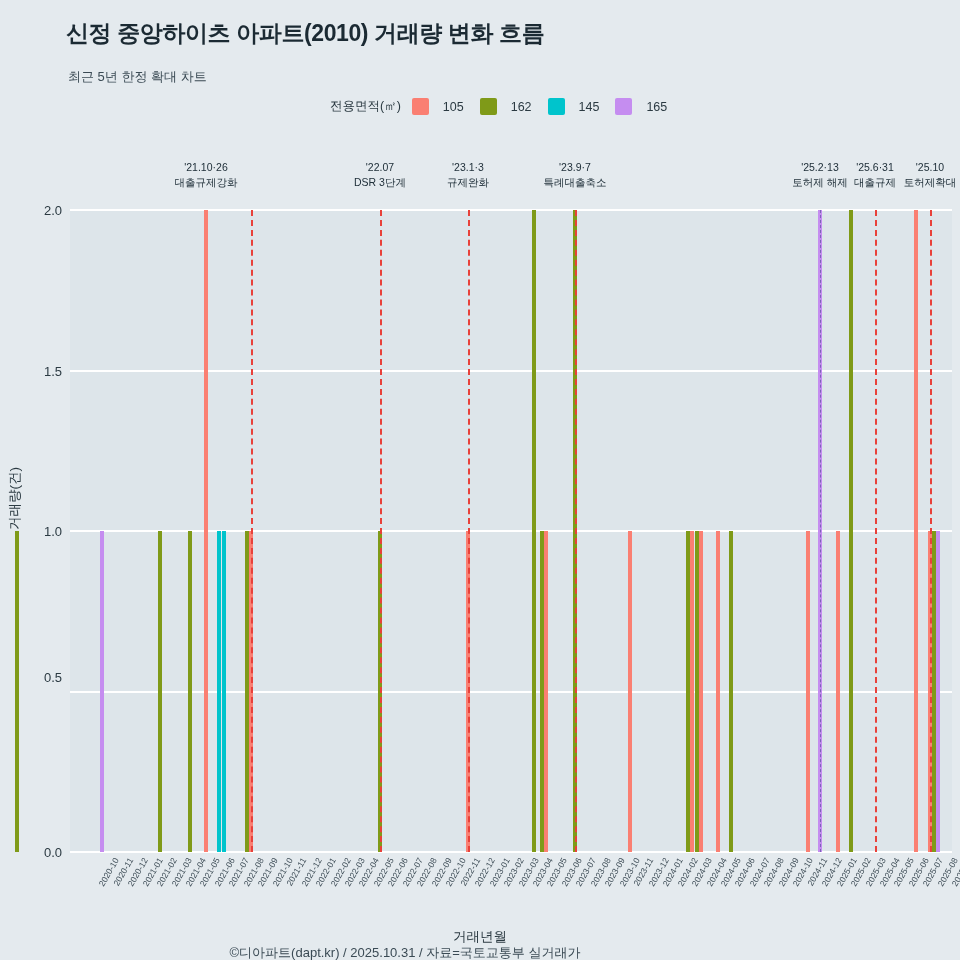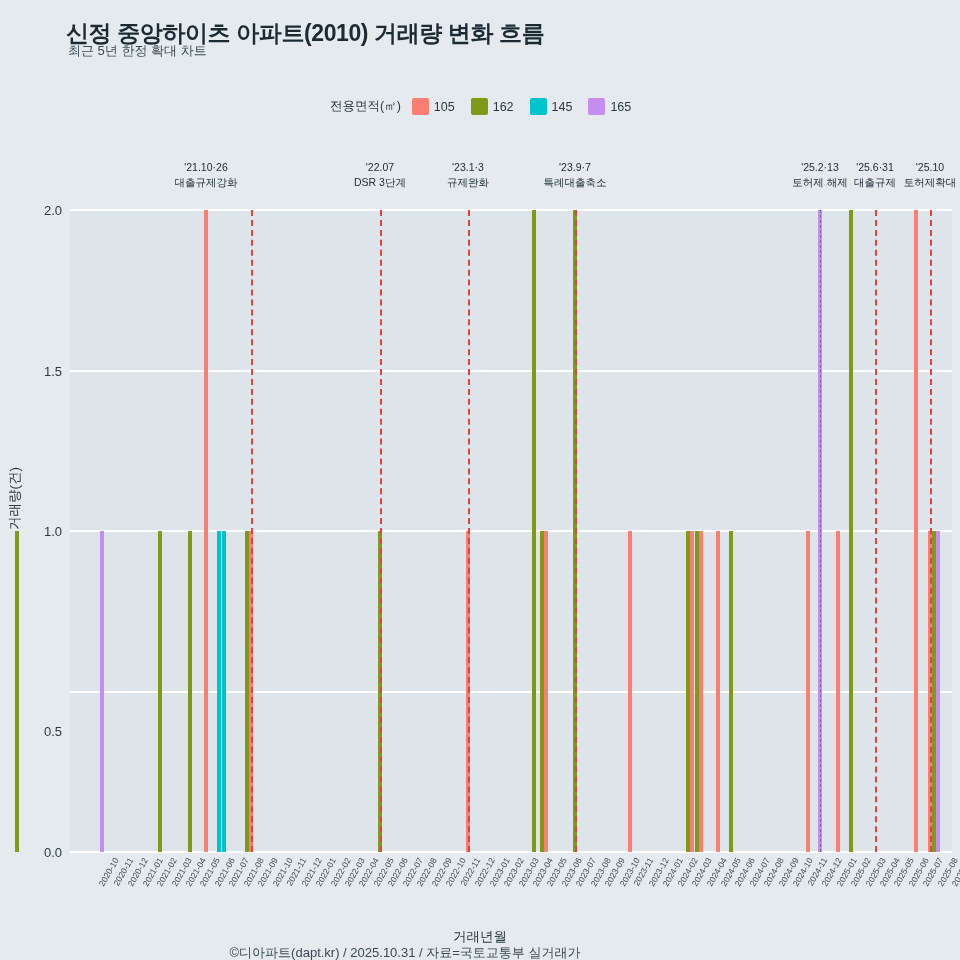--- a/index.html
+++ b/index.html
@@ -24,21 +24,21 @@
     left: 66px;
     top: 18px;
     font-size: 23px;
     font-weight: bold;
     color: #1b2a33;
     letter-spacing: -0.4px;
   }
   .subtitle {
     position: absolute;
     left: 68px;
-    top: 42px;
+    top: 68px;
     font-size: 13px;
     color: #3a4a54;
   }
   
   .legend {
     position: absolute;
     left: 330px;
     top: 98px;
     display: flex;
     align-items: center;
@@ -46,21 +46,21 @@
     font-size: 12.5px;
     color: #2b3a42;
   }
   .legend-title {
     margin-right: 2px;
     font-size: 12.5px;
   }
   .legend-item {
     display: flex;
     align-items: center;
-    gap: 5px;
+    gap: 14px;
     margin-right: 7px;
   }
   .legend-swatch {
     width: 17px;
     height: 17px;
     border-radius: 2px;
     display: inline-block;
   }
   
   .plot-area {
@@ -215,21 +215,21 @@
       <div class="bar" style="left: 748px; height: 642px; background: rgb(197, 141, 240);"></div>
       <div class="bar" style="left: 766px; height: 321px; background: rgb(250, 127, 114);"></div>
       <div class="bar" style="left: 779px; height: 642px; background: rgb(127, 154, 24);"></div>
       <div class="bar" style="left: 844px; height: 642px; background: rgb(250, 127, 114);"></div>
       <div class="bar" style="left: 858px; height: 321px; background: rgb(250, 127, 114);"></div>
       <div class="bar" style="left: 862px; height: 321px; background: rgb(127, 154, 24);"></div>
       <div class="bar" style="left: 866px; height: 321px; background: rgb(197, 141, 240);"></div>
     </div>
   <div id="axis-layer">
       <div class="ytick-label" style="top: 852px; left: 14px;">0.0</div>
-      <div class="ytick-label" style="top: 731px; left: 14px;">0.5</div>
+      <div class="ytick-label" style="top: 677px; left: 14px;">0.5</div>
       <div class="ytick-label" style="top: 531px; left: 14px;">1.0</div>
       <div class="ytick-label" style="top: 370.5px; left: 14px;">1.5</div>
       <div class="ytick-label" style="top: 210px; left: 14px;">2.0</div>
       <div class="xtick" style="left: 81.2295px;">2020‑10</div>
       <div class="xtick" style="left: 95.6885px;">2020‑11</div>
       <div class="xtick" style="left: 110.148px;">2020‑12</div>
       <div class="xtick" style="left: 124.607px;">2021‑01</div>
       <div class="xtick" style="left: 139.066px;">2021‑02</div>
       <div class="xtick" style="left: 153.525px;">2021‑03</div>
       <div class="xtick" style="left: 167.984px;">2021‑04</div>

